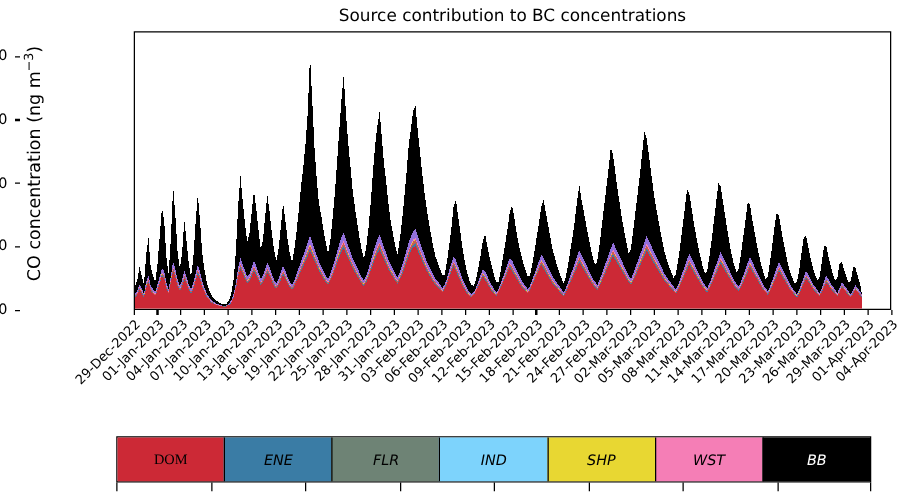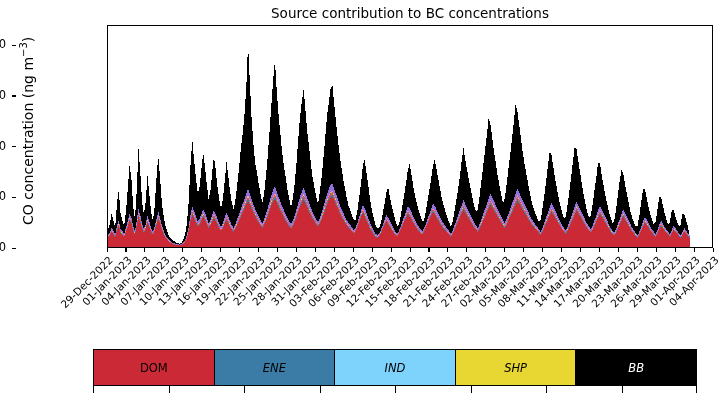--- a/index.html
+++ b/index.html
@@ -243,31 +243,37 @@
         <span class="tmark"></span>
         <span class="tlabel"><span>01-Apr-2023</span></span>
       </div>
       <div class="xtick" style="left: 713px;">
         <span class="tmark"></span>
         <span class="tlabel"><span>04-Apr-2023</span></span>
       </div>
     </div>
 
 <div id="legend-bar">
-      <div class="legend-cell" style="background: rgb(204, 41, 54);">
+      <div class="legend-cell" style="background: rgb(204, 41, 54); font-family: Liberation Serif, serif;">
         <span>DOM</span>
       </div>
       <div class="legend-cell" style="background: rgb(58, 124, 165);">
         <span>ENE</span>
       </div>
+      <div class="legend-cell" style="background: rgb(110, 131, 117);">
+        <span>FLR</span>
+      </div>
       <div class="legend-cell" style="background: #7dd3fc;">
         <span>IND</span>
       </div>
       <div class="legend-cell" style="background: rgb(232, 215, 50); align-items: center;">
         <span>SHP</span>
+      </div>
+      <div class="legend-cell" style="background: rgb(245, 126, 182);">
+        <span>WST</span>
       </div>
       <div class="legend-cell dark" style="background: rgb(0, 0, 0);">
         <span>BB</span>
       </div>
     </div>
 <div id="legend-ticks">
       <div class="ltick" style="left: 0px;"></div>
       <div class="ltick" style="left: 75.5px;"></div>
       <div class="ltick" style="left: 151px;"></div>
       <div class="ltick" style="left: 226.5px;"></div>

